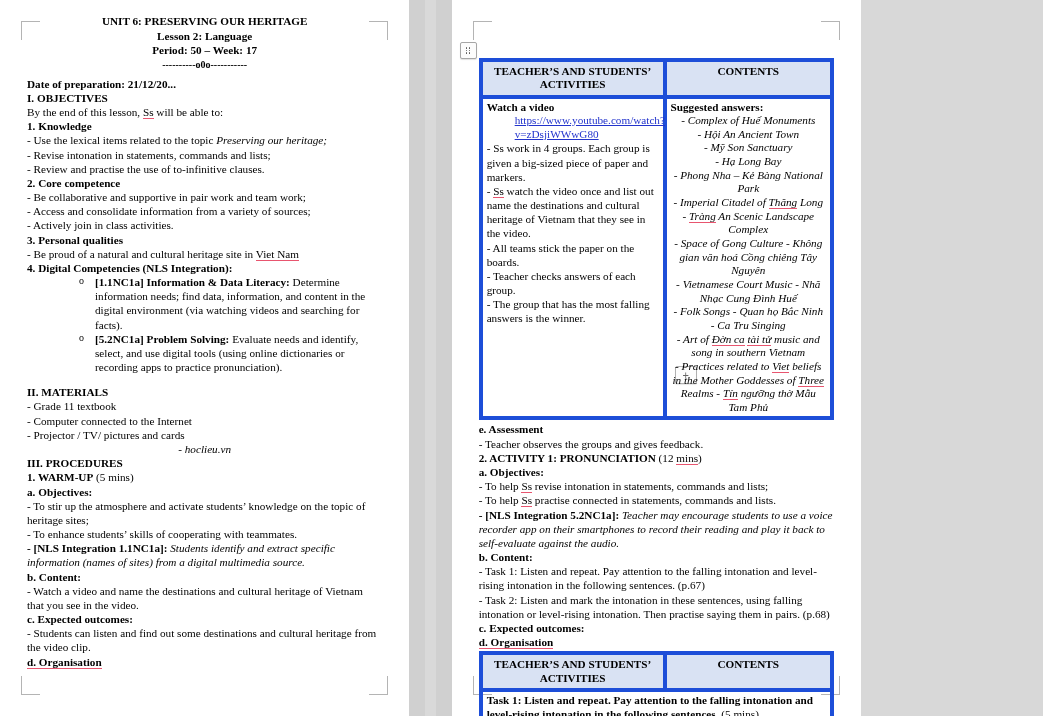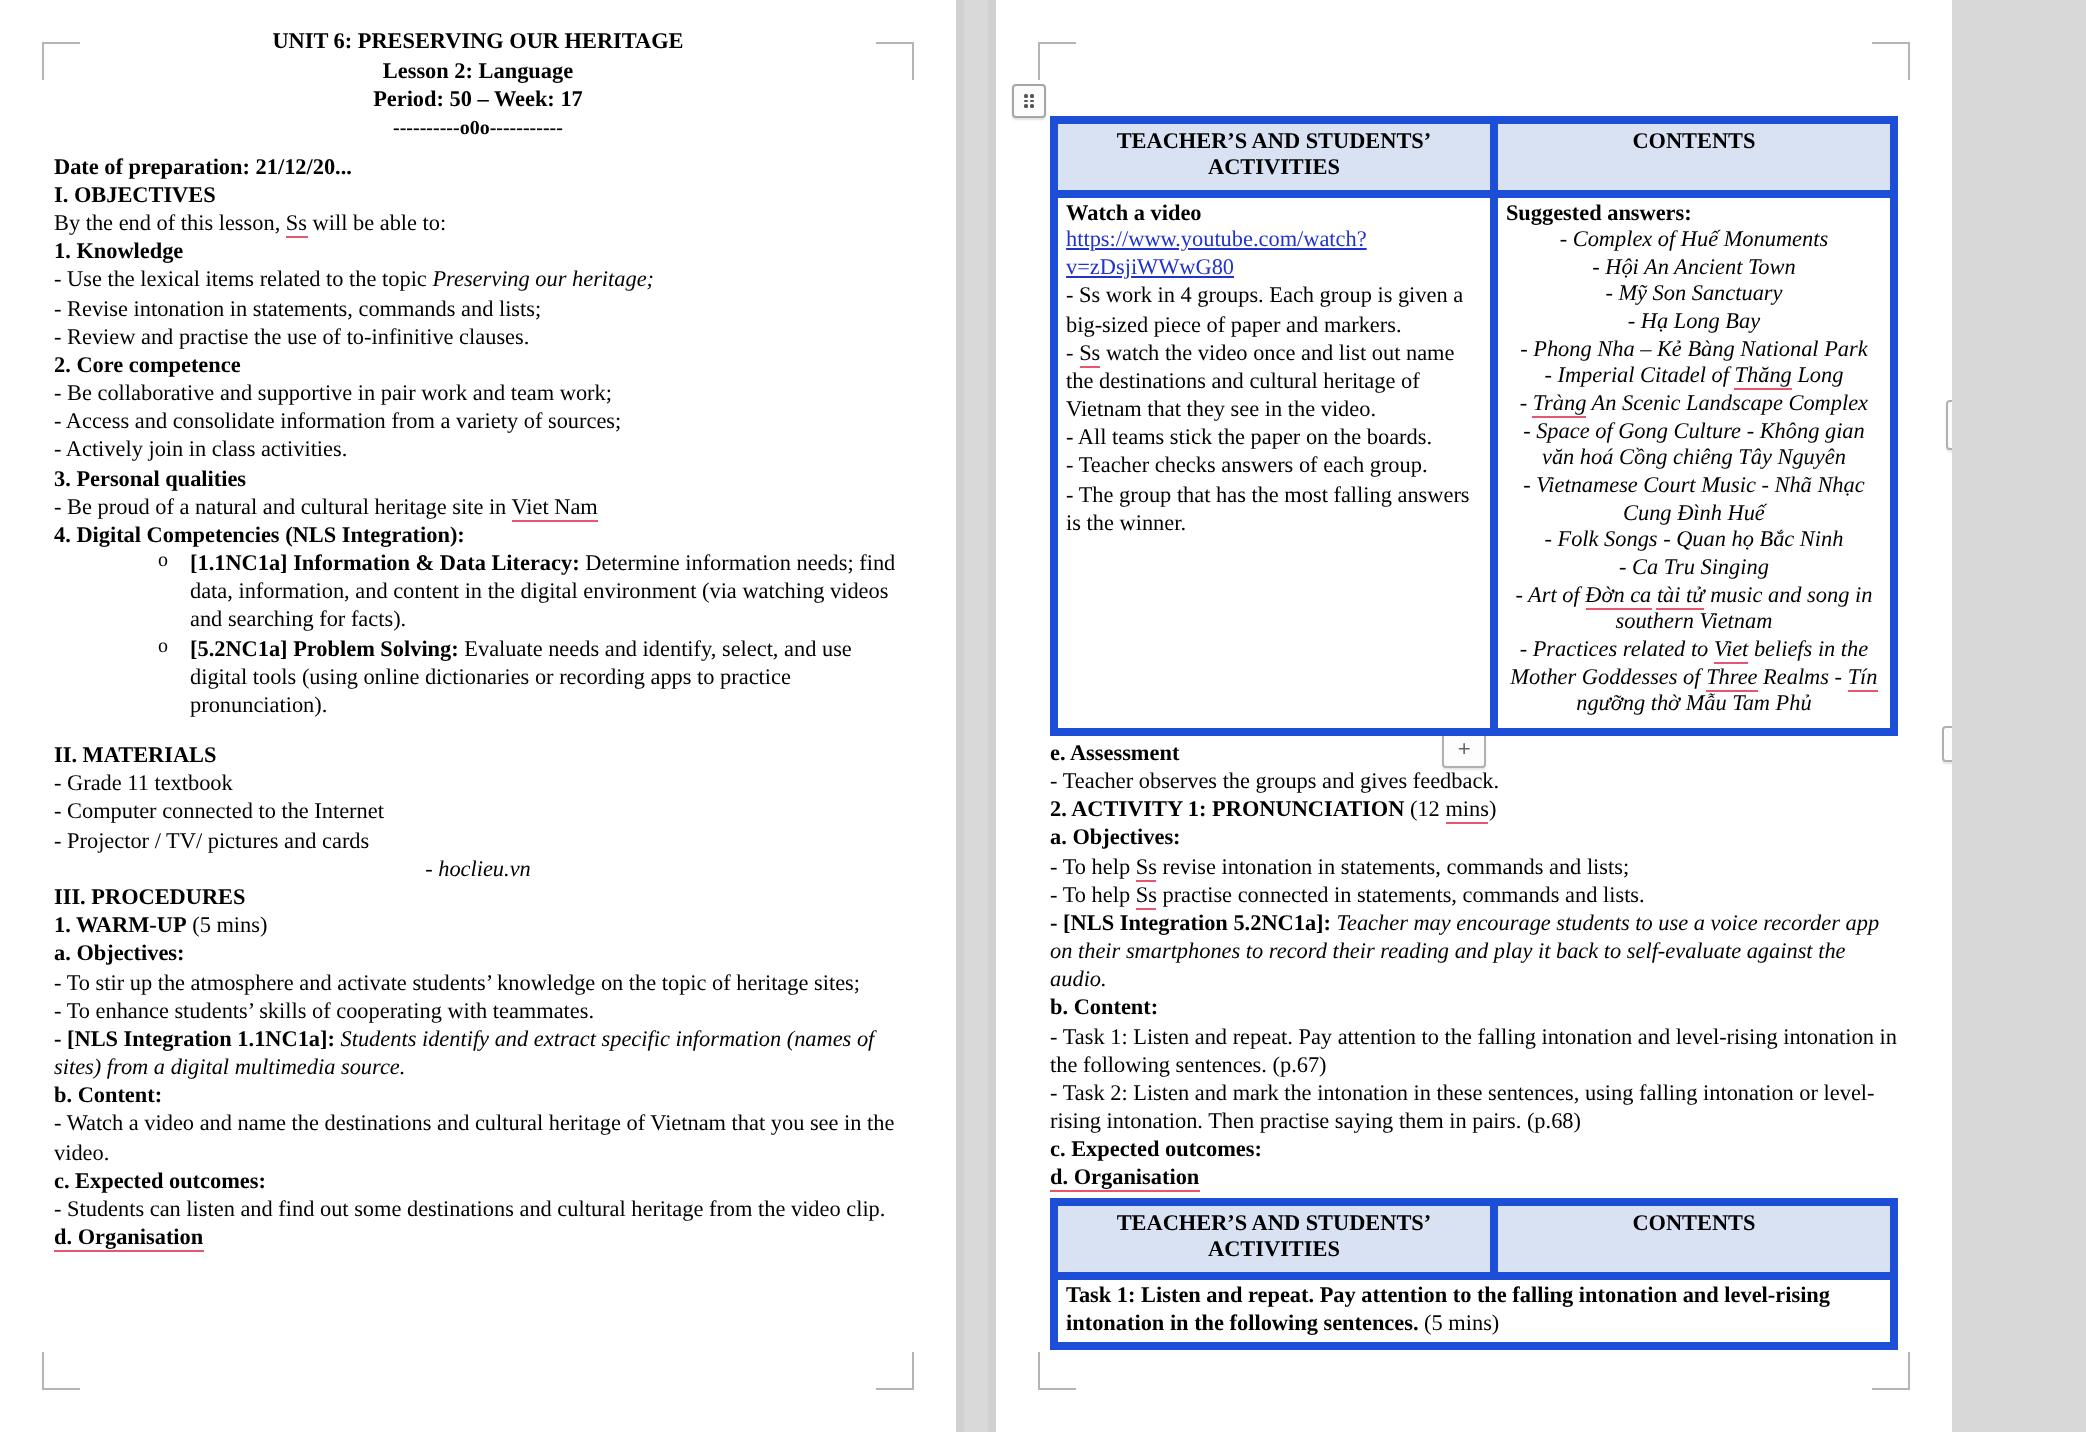--- a/index.html
+++ b/index.html
@@ -8,25 +8,25 @@
     background: #d8d8d8;
   }
   body {
     width: 1043px;
     height: 716px;
     overflow: hidden;
     font-family: "Liberation Serif", "DejaVu Serif", serif;
   }
   .workspace {
     position: relative;
-    width: 976px;
+    width: 861px;
     height: 716px;
     background: #d0d0d0;
     display: flex;
-    gap: 4px;
+    gap: 16px;
   }
   .page {
     position: relative;
     background: #ffffff;
     height: 716px;
     overflow: hidden;
     box-sizing: border-box;
   }
   .page-left { width: 515px; }
   .page-gap { width: 13px; background: #d9d9d9; height: 716px; }
@@ -300,21 +300,21 @@
         <thead>
           <tr>
             <th class="col-a">TEACHER’S AND STUDENTS’ ACTIVITIES</th>
             <th class="col-b">CONTENTS</th>
           </tr>
         </thead>
         <tbody>
           <tr>
             <td class="cell-tall">
               <p class="b">Watch a video</p>
-              <p style="line-height:1.22;"><a class="doclink" href="#">https://www.youtube.com/watch?v=zDsjiWWwG80</a></p>
+              <p style="line-height:1.22;margin-left:28px;"><a class="doclink" href="#">https://www.youtube.com/watch?v=zDsjiWWwG80</a></p>
               <p>- Ss work in 4 groups. Each group is given a big-sized piece of paper and markers.</p>
               <p><span>- </span><span class="sq">Ss</span><span> watch the video once and list out name the destinations and cultural heritage of Vietnam that they see in the video.</span></p>
               <p>- All teams stick the paper on the boards.</p>
               <p>- Teacher checks answers of each group.</p>
               <p>- The group that has the most falling answers is the winner.</p>
             </td>
             <td class="col-b">
               <p class="b">Suggested answers:</p>
               <p class="i tight">- Complex of Huế Monuments</p>
               <p class="i tight">- Hội An Ancient Town</p>

